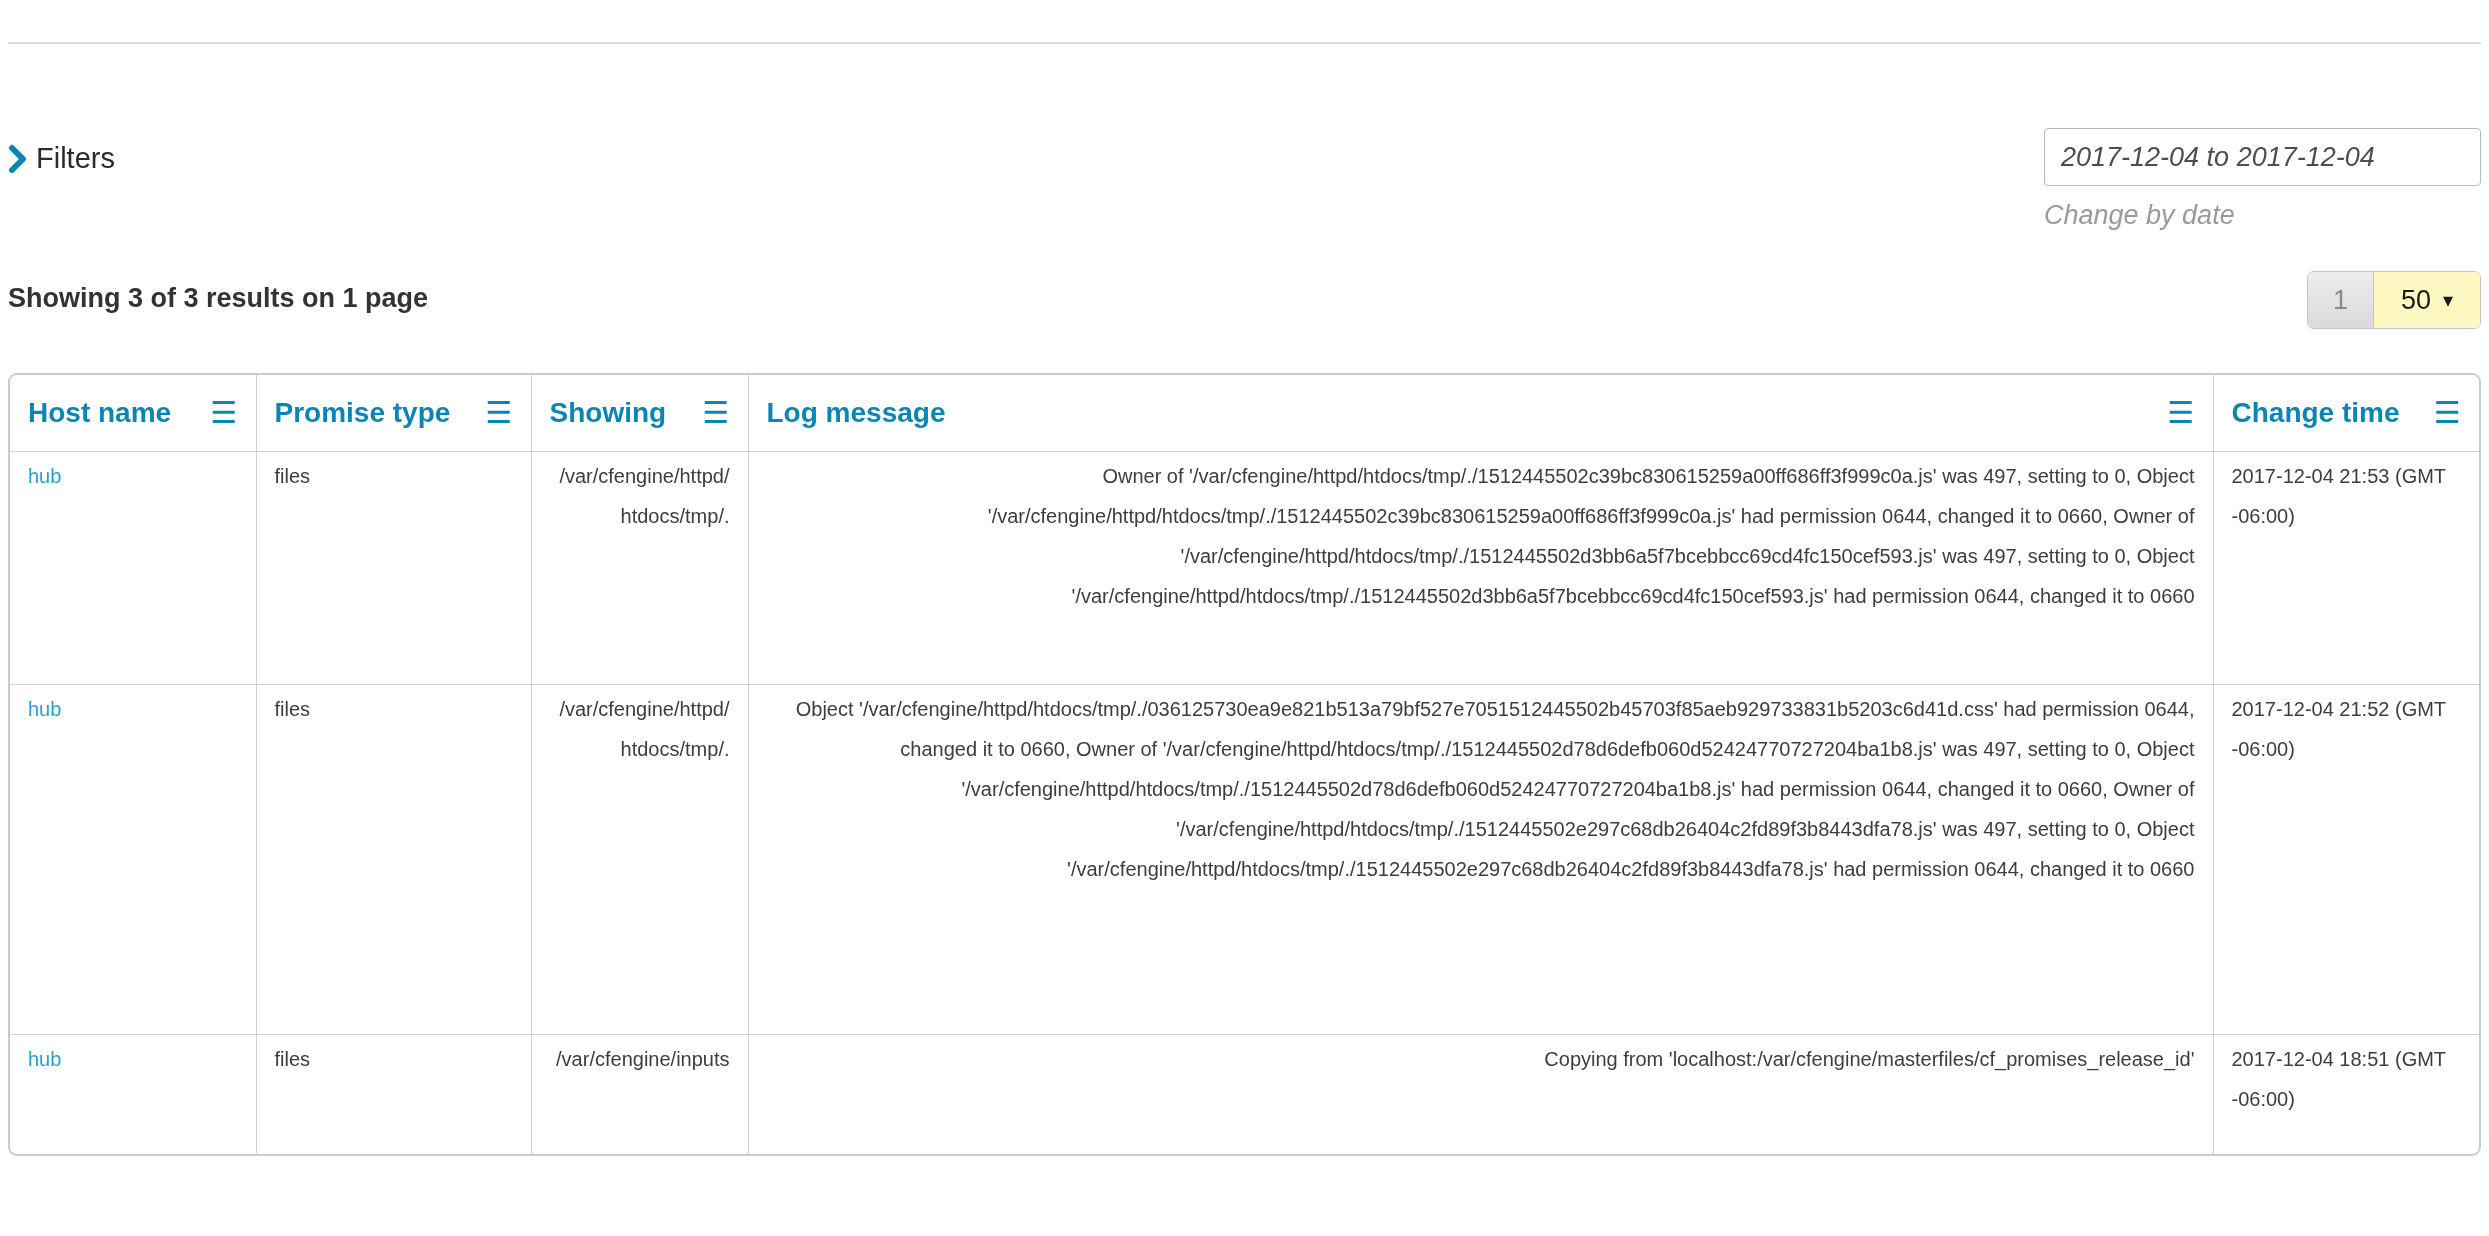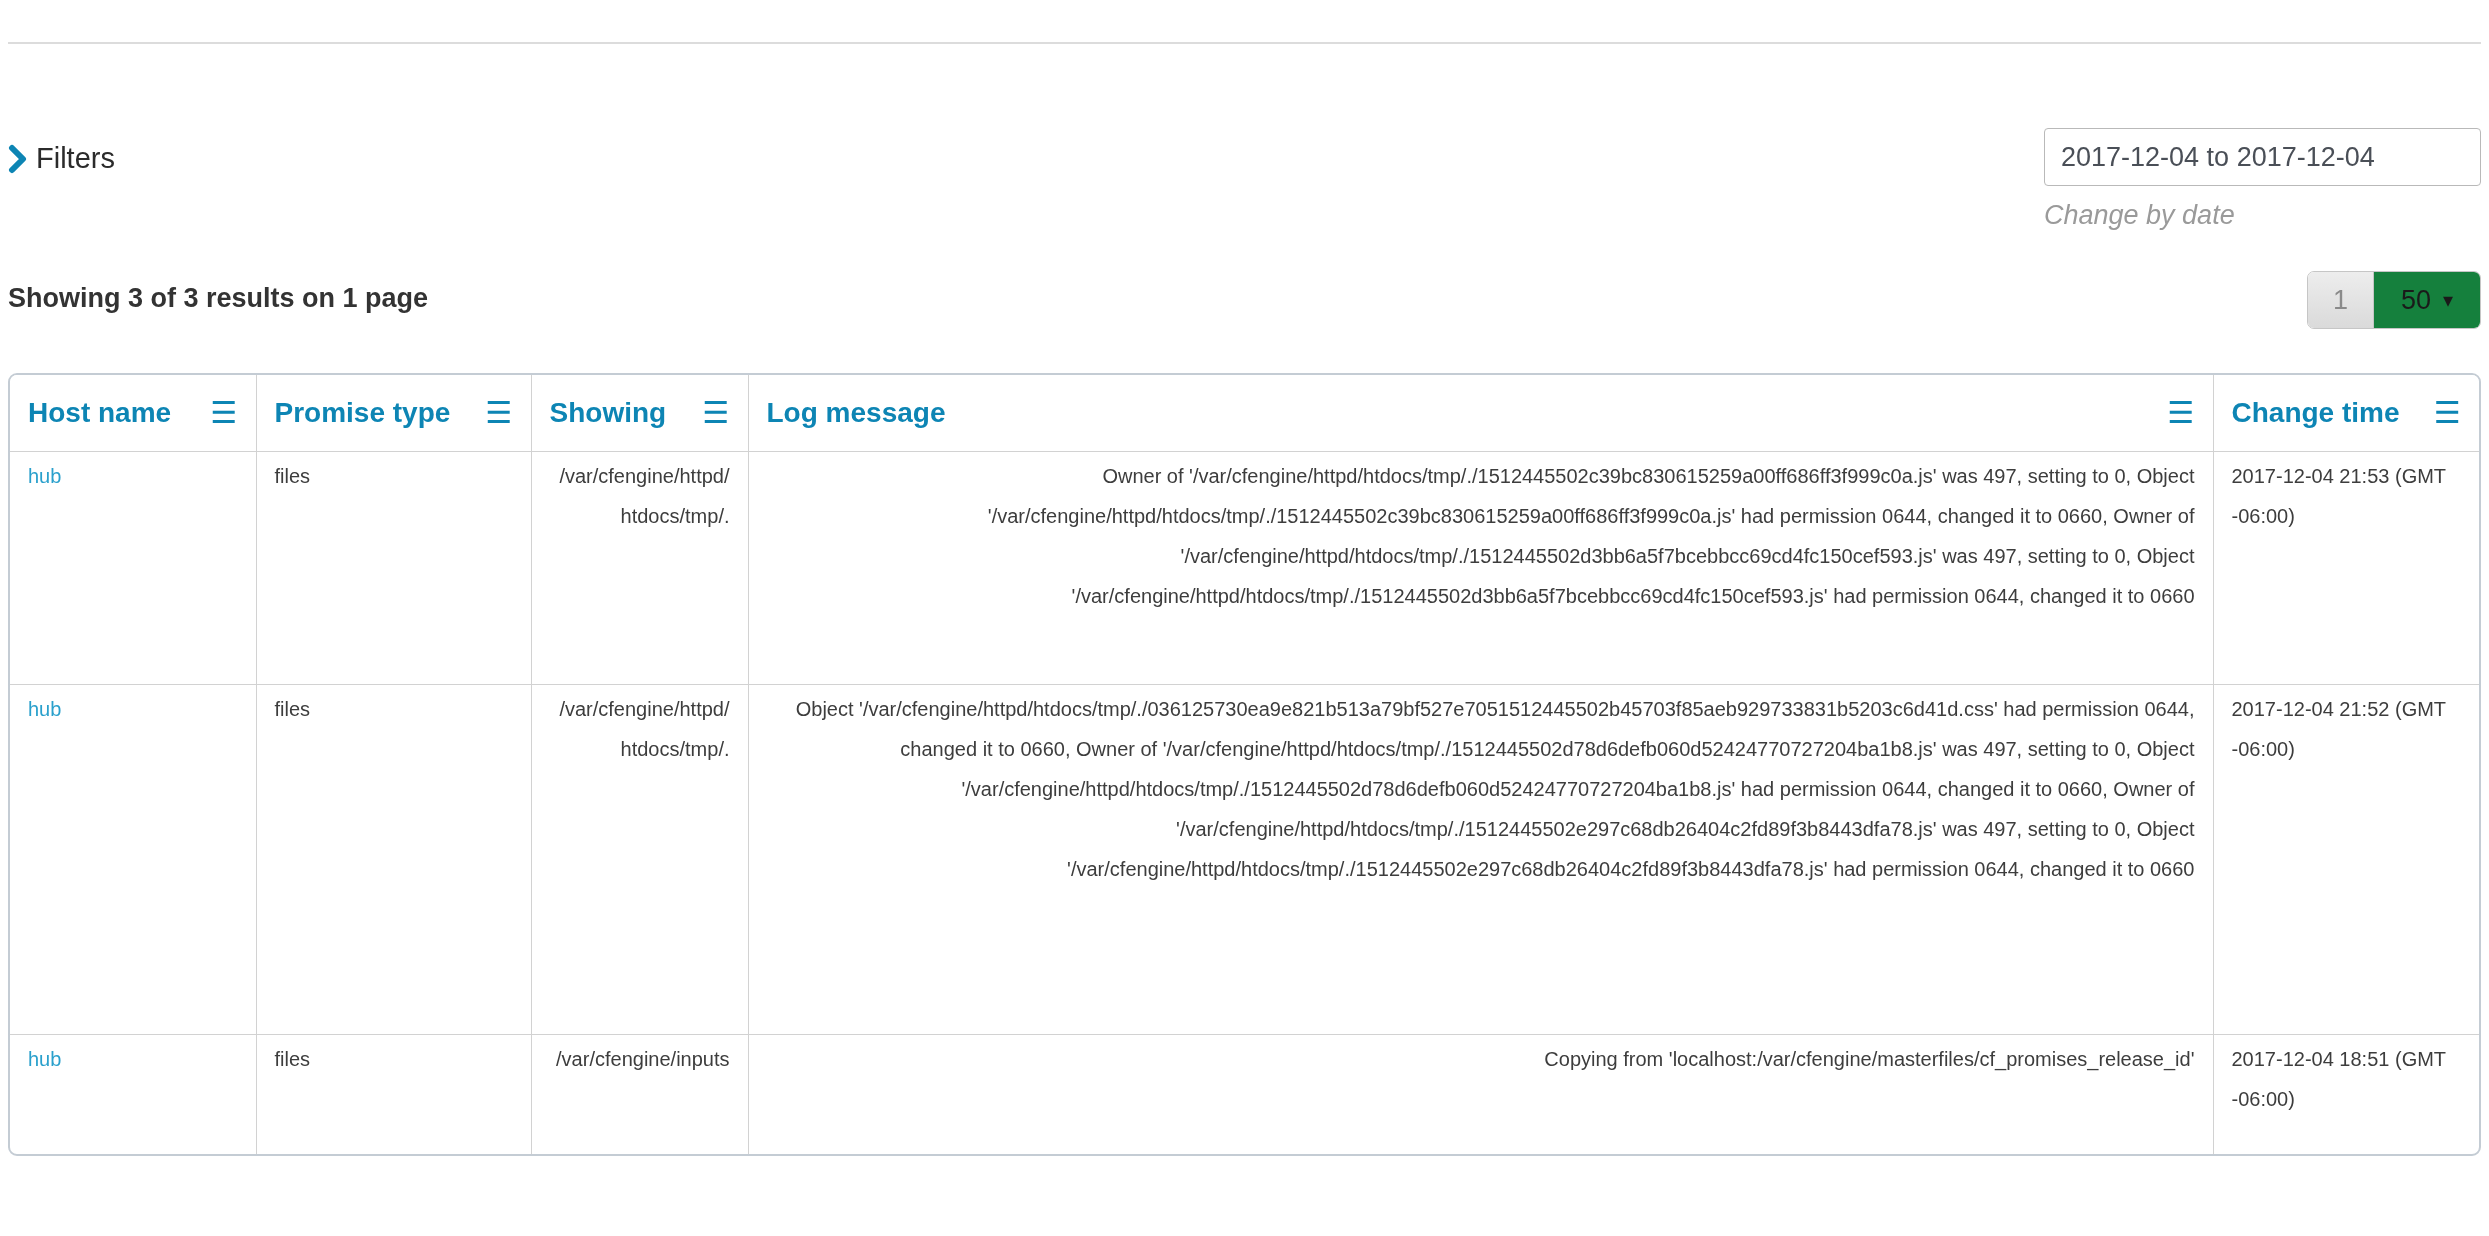--- a/index.html
+++ b/index.html
@@ -63,20 +63,21 @@
   .date-input {
     width: 100%;
     height: 58px;
     border: 1px solid #b9b9b9;
     border-radius: 4px;
     font-family: "Liberation Sans", "DejaVu Sans", sans-serif;
     font-size: 27px;
     color: #4a4f57;
     padding: 0 16px;
     outline: none;
+    font-style: italic;
   }
   .date-hint {
     margin-top: 14px;
     font-size: 27px;
     font-style: italic;
     color: #9a9a9a;
   }
 
   
   .results-row {
@@ -104,21 +105,21 @@
     border-right: 1px solid #c6c6c6;
     background: linear-gradient(#ededed, #dadada);
     color: #8a8a8a;
     font-family: inherit;
     font-size: 27px;
     cursor: pointer;
   }
   .page-size-btn {
     width: 106px;
     border: none;
-    background: #15803d;
+    background: #fef9c3;
     color: #1a1a1a;
     font-family: inherit;
     font-size: 27px;
     cursor: pointer;
     display: flex; align-items: center; justify-content: center; gap: 12px;
   }
   .caret { font-size: 20px; font-family: "DejaVu Sans", sans-serif; }
 
   
   .table-frame {

